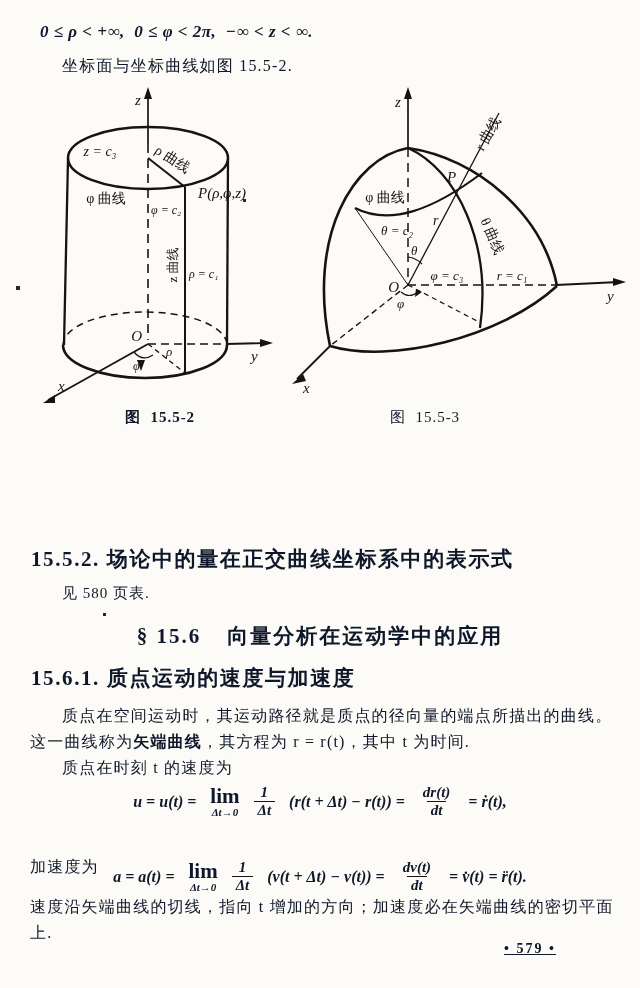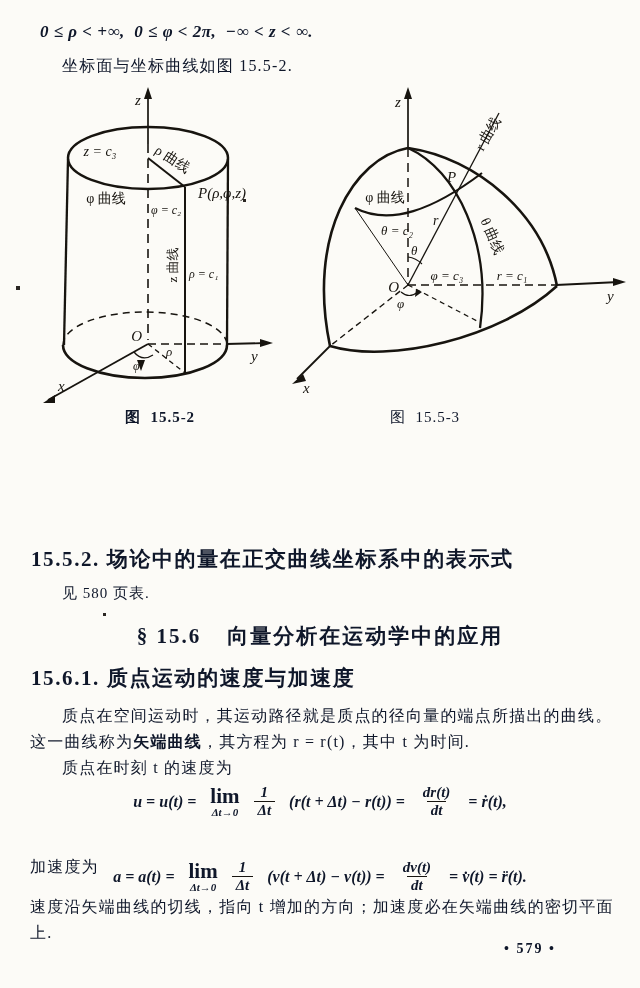--- a/index.html
+++ b/index.html
@@ -27,21 +27,21 @@
   }
   .lim { display:inline-flex; flex-direction:column; align-items:center; line-height:1.05; }
   .limword { font-style:normal; font-size:21px; }
   .limsub { font-style:italic; font-size:11px; margin-top:-1px; }
   .frac { display:inline-flex; flex-direction:column; align-items:center; line-height:1.15; font-size:15px; }
   .frac .num { padding:0 4px; }
   .frac .den { border-top:1.5px solid #17140f; padding:0 4px; }
   .artifact { position:absolute; background:#2a2622; }
   svg text { font-family:"Liberation Serif","DejaVu Serif",serif; fill:#17140f; }
   .svg-math { font-style:italic; }
-  .pagenum { font-size:14px; font-weight:bold; letter-spacing:2px; }
+  .pagenum { font-size:14px; font-weight:bold; letter-spacing:2px;text-decoration:underline; }
 </style>
 </head>
 <body>
 
 <div id="page">
 
   <div class="abs math pre" style="top:22px; left:40px; width:540px; font-size:17px;">0 ≤ ρ &lt; +∞,  0 ≤ φ &lt; 2π,  −∞ &lt; z &lt; ∞.</div>
   <div class="abs body-text" style="top:32px; left:62px;margin-top:24px;">坐标面与坐标曲线如图 15.5-2.</div>
 
   <svg class="abs" style="left:30px; top:86px;" width="280" height="334" viewBox="0 0 280 334">

